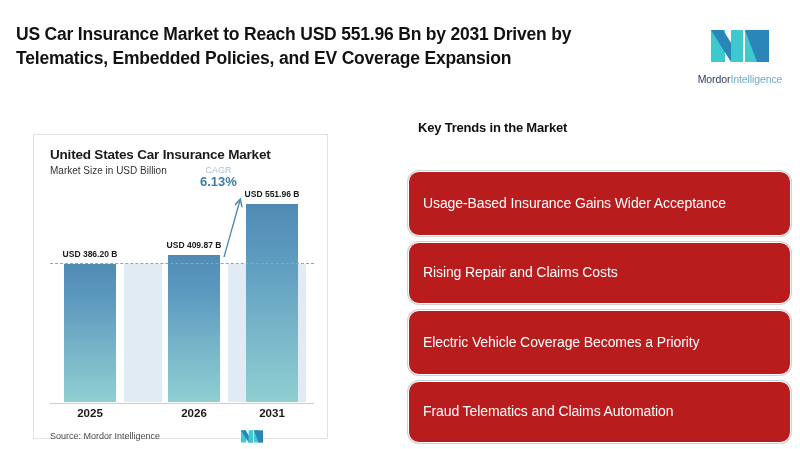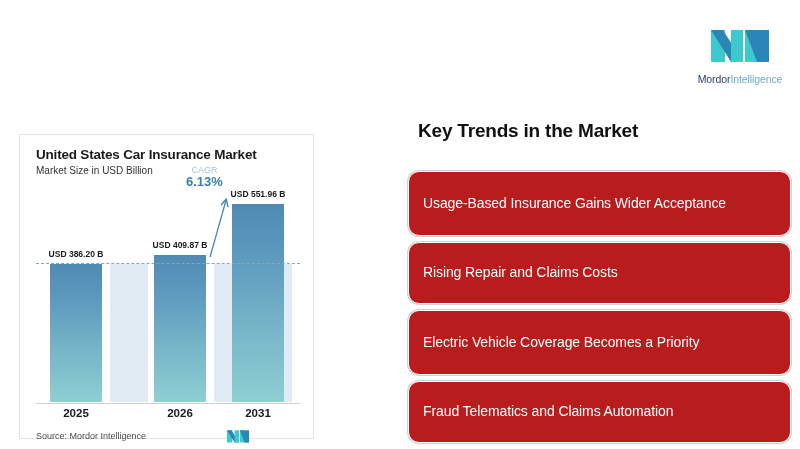--- a/index.html
+++ b/index.html
@@ -29,21 +29,21 @@
   }
   #logo-mark { width:62px; height:42px; display:block; }
   #logo-words {
     margin-top:7px; font-size:10.5px; white-space:nowrap; letter-spacing:-0.1px;
   }
   #logo-words .w1 { color:#2c3e66; font-weight:normal; }
   #logo-words .w2 { color:#6fa8c9; font-weight:normal; }
 
   
   #chart-panel {
-    position:absolute; left:19px; top:134px; width:295px; height:305px;
+    position:absolute; left:33px; top:134px; width:295px; height:305px;
     background:#ffffff; border:1px solid #e2e2e2;
   }
   #chart-title {
     position:absolute; left:16px; top:12px;
     font-size:13.5px; font-weight:bold; color:#1a1a1a; letter-spacing:-0.2px;
   }
   #chart-subtitle {
     position:absolute; left:16px; top:30px;
     font-size:10px; color:#333333;
   }
@@ -92,21 +92,21 @@
 
   #source {
     position:absolute; left:16px; top:296px;
     font-size:9px; color:#4a4a4a;
   }
   #source-mark { position:absolute; left:205px; top:293px; width:26px; height:16px; }
 
   
   #trends-title {
     position:absolute; left:418px; top:120px;
-    font-size:19px; font-weight:bold; color:#101010; letter-spacing:-0.2px;
+    font-size:13px; font-weight:bold; color:#101010; letter-spacing:-0.2px;
   }
   #cards {
     position:absolute; left:408px; top:171px; width:383px;
   }
   .card {
     background:#b91c1c;
     border:1.5px solid #ffffff;
     border-radius:11px;
     box-shadow:0 0 0 1px #c9d3d8;
     color:#ffffff;
@@ -119,20 +119,21 @@
   }
   .card-1 { height:65px; }
   .card-2 { height:65px; }
   .card-3 { height:62px; }
   .card-4 { height:62px; }
 </style>
 </head>
 <body>
 
 <div id="header">
+  <div id="headline">US Car Insurance Market to Reach USD 551.96 Bn by 2031 Driven by Telematics, Embedded Policies, and EV Coverage Expansion</div>
 
   <div id="logo-box">
     <svg id="logo-mark" viewBox="0 0 62 42">
       <polygon points="2,6 16,6 16,38 2,38" fill="#3ec9cf"></polygon>
       <polygon points="2,6 14,6 34,38 22,38" fill="#2b86b8"></polygon>
       <polygon points="22,6 34,6 34,38 22,38" fill="#3ec9cf"></polygon>
       <polygon points="36,6 48,6 48,38 36,38" fill="#3ec9cf"></polygon>
       <polygon points="36,6 48,6 60,38 48,38" fill="#2b86b8"></polygon>
       <polygon points="48,6 60,6 60,38 48,38" fill="#2b86b8"></polygon>
     </svg>

